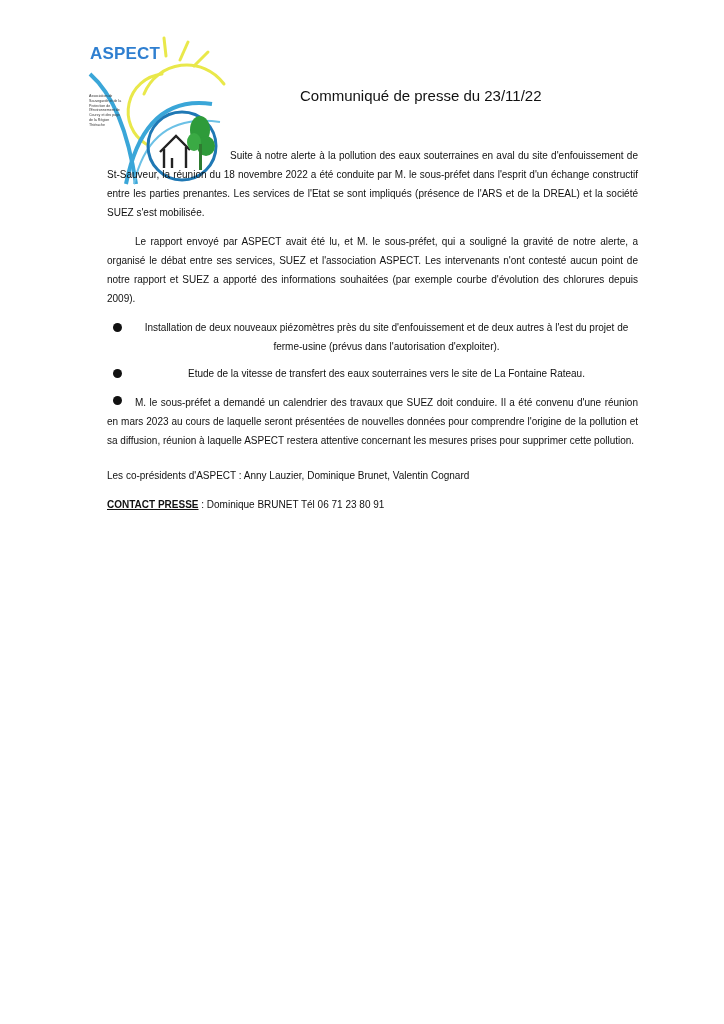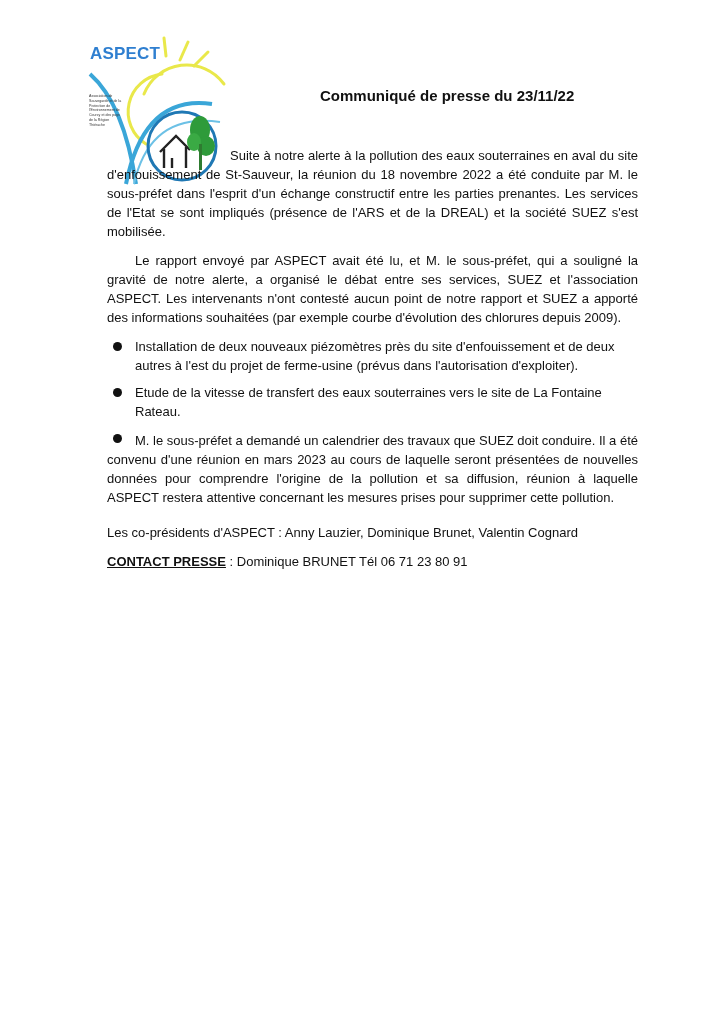--- a/index.html
+++ b/index.html
@@ -4,26 +4,26 @@
   <style>
     html, body { margin: 0; padding: 0; background: #ffffff; }
     body { width: 724px; height: 1024px; position: relative; overflow: hidden;
       font-family: "Liberation Sans", "DejaVu Sans", sans-serif; color: #111; }
     .page { position: absolute; left: 0; top: 0; width: 724px; height: 1024px; background: #fff; }
     .logo { position: absolute; left: 84px; top: 34px; width: 146px; height: 160px; }
     .logo-name { position: absolute; left: 6px; top: 10px; font-weight: bold; font-size: 17px;
       color: #2f7fd0; letter-spacing: 0.2px; }
     .logo-sub { position: absolute; left: 5px; top: 60px; width: 34px; font-size: 3.6px; line-height: 4.8px;
       color: #333; }
-    .title { position: absolute; left: 300px; top: 87px; font-weight: bold; font-size: 15px; color: #111; margin-left: 20px; }
-    .body { position: absolute; left: 107px; top: 146px; width: 531px; font-size: 13px; line-height: 19px; }
+    .title { position: absolute; left: 300px; top: 87px; font-weight: normal; font-size: 15px; color: #111; }
+    .body { position: absolute; left: 107px; top: 146px; width: 531px; font-size: 10px; line-height: 19px; }
     p { margin: 0 0 10px 0; text-align: justify; }
     .indent { text-indent: 28px; }
     .indent-big { text-indent: 123px; }
-    ul { list-style: none; margin: 8px 0 10px 0; padding: 0 0 0 28px; }
+    ul { list-style: none; margin: 8px 0 10px 0; padding: 0 0 0 28px; text-align: center; }
     li { position: relative; margin-bottom: 8px; }
     .bullet { position: absolute; left: -22px; top: 5px; width: 9px; height: 9px; border-radius: 50%; background: #111; }
     .contact-label { font-weight: bold; text-decoration: underline; }
     .sig { margin-top: 16px; }
   </style>
 </head>
 <body>
 
 <div class="page">
 

